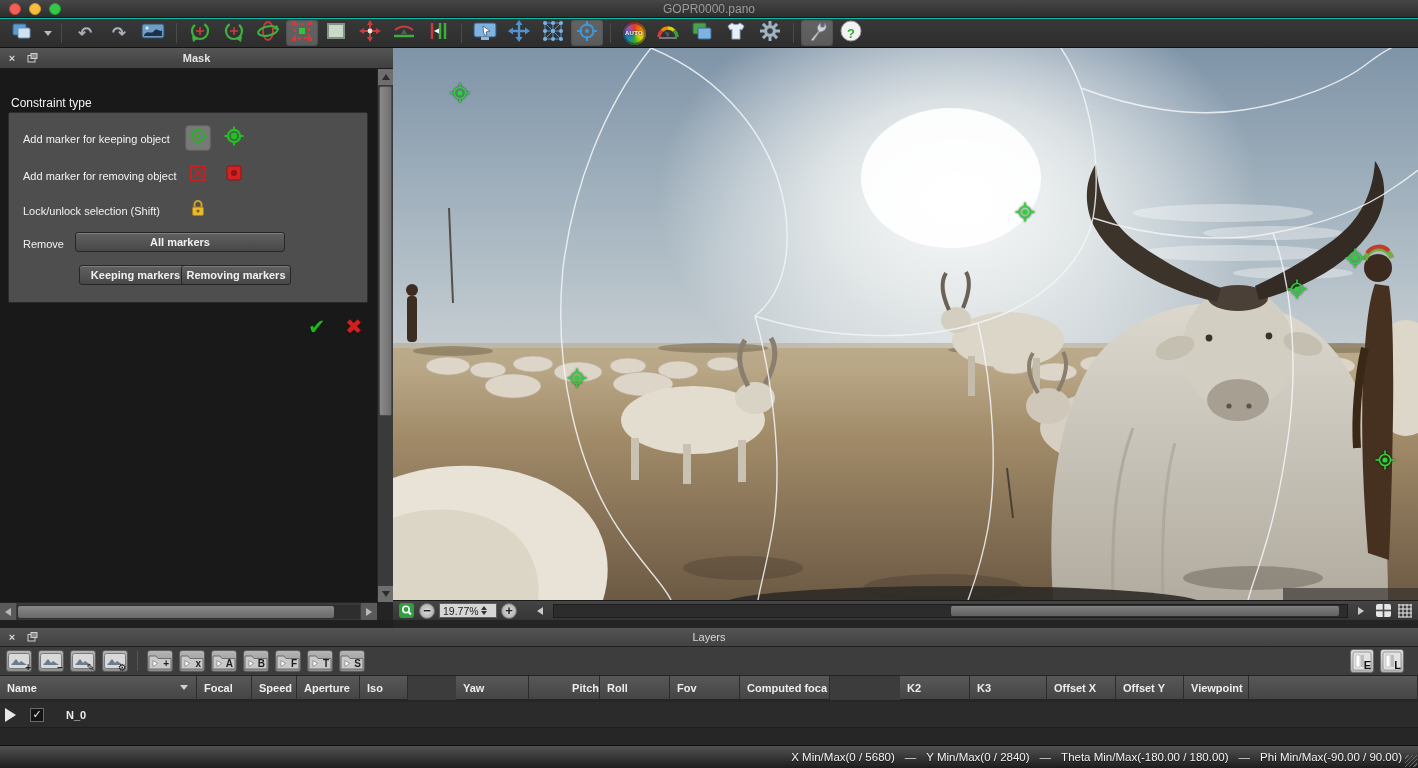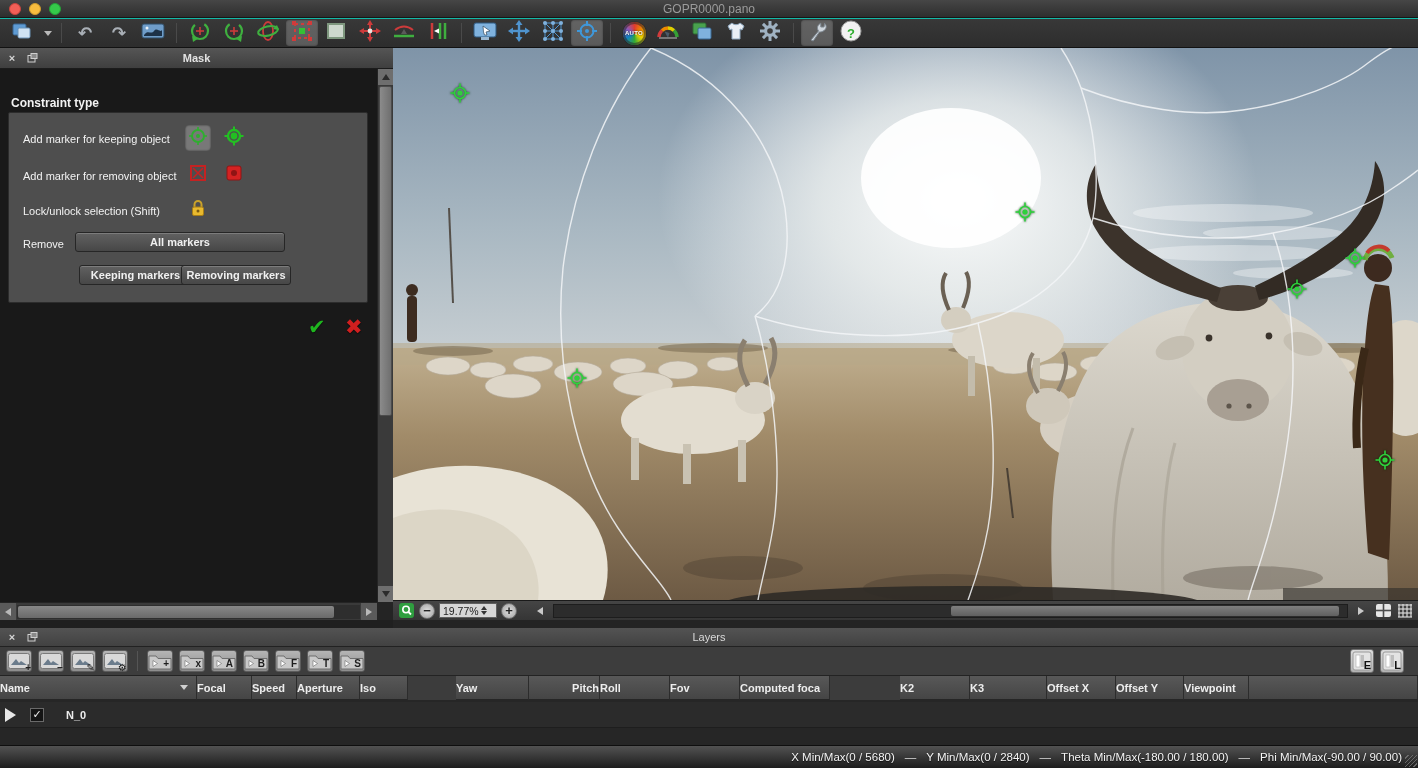--- a/index.html
+++ b/index.html
@@ -42,21 +42,21 @@
 
   
   .mask-panel { width:393px; height:580px; background:#191919; position:relative; flex:none; }
   .panel-head { position:absolute; left:0; top:0; right:0; height:21px;
     background:linear-gradient(#555,#3f3f3f); border-bottom:1px solid #1c1c1c;
     display:flex; align-items:center; }
   .panel-head .ph-title { position:absolute; left:0; right:0; text-align:center;
     font-size:11px; font-weight:bold; color:#e3e3e3; }
   .ph-btn { width:16px; height:15px; margin-left:4px; display:flex; align-items:center;
     justify-content:center; color:#d5d5d5; font-size:11px; font-weight:bold; z-index:2; }
-  .section-title { position:absolute; left:11px; top:48px; font-size:12px; font-weight:bold; color:#f2f2f2; }
+  .section-title { position:absolute; left:11px; top:48px; font-size:12px; font-weight:normal; color:#f2f2f2; }
   .constraint-box { position:absolute; left:8px; top:64px; width:360px; height:191px;
     background:#4e4e4e; border:1px solid #2c2c2c; border-radius:2px; }
   .crow { position:absolute; left:14px; font-size:11px; color:#f2f2f2; }
   .cicon { position:absolute; width:26px; height:26px; display:flex; align-items:center; justify-content:center; border-radius:4px; }
   .cicon.sel { background:#787878; box-shadow:inset 0 0 2px #2a2a2a; }
   .mini-btn { position:absolute; height:20px; background:linear-gradient(#616161,#474747);
     border:1px solid #262626; border-radius:3px; color:#f0f0f0; font-size:11px; font-weight:bold;
     display:flex; align-items:center; justify-content:center; box-shadow:inset 0 1px 0 rgba(255,255,255,.18); }
   .confirm { position:absolute; font-size:21px; font-weight:bold; line-height:1;
     text-shadow:0 1px 1px rgba(0,0,0,.6); }
@@ -121,21 +121,21 @@
   .licon .fletter { position:absolute; right:3px; bottom:2px; font-size:10px; font-weight:bold; color:#1e1e1e; }
   .lsep { width:1px; height:20px; background:#1f1f1f; border-right:1px solid #555; margin:0 3px; }
   .lspacer { flex:1; }
   .view-btn { position:relative; width:24px; height:24px; border-radius:3px;
     background:linear-gradient(#dcdcdc,#b2b2b2); border:1px solid #6f6f6f;
     display:flex; align-items:center; justify-content:center; }
   .view-btn .vletter { position:absolute; right:2px; bottom:1px; font-size:11px; font-weight:bold; color:#111; }
 
   .table-head { position:absolute; left:0; top:48px; right:0; height:24px; display:flex; background:#3c3c3c; }
   .th { height:24px; background:linear-gradient(#585858,#454545); border-right:1px solid #2c2c2c;
-    border-bottom:1px solid #262626; display:flex; align-items:center; 
+    border-bottom:1px solid #262626; display:flex; align-items:center; padding-left:7px;
     font-size:11px; font-weight:600; color:#ededed; position:relative; flex:none; }
   .th.filler { flex:1; }
   .sort-caret { position:absolute; right:8px; top:9px; width:0; height:0;
     border-left:4px solid transparent; border-right:4px solid transparent; border-top:5px solid #cfcfcf; }
   .rows-area { position:absolute; left:0; top:72px; right:0; bottom:0; background:#262626; }
   .layer-row { position:absolute; left:0; top:2px; right:0; height:26px; background:#2b2b2b;
     border-bottom:1px solid #1e1e1e; display:flex; align-items:center; }
   .expand-tri { width:0; height:0; border-top:7px solid transparent; border-bottom:7px solid transparent;
     border-left:11px solid #e8e8e8; margin-left:5px; }
   .rcheck { width:14px; height:14px; background:#141414; border:1px solid #6a6a6a; margin-left:14px;

